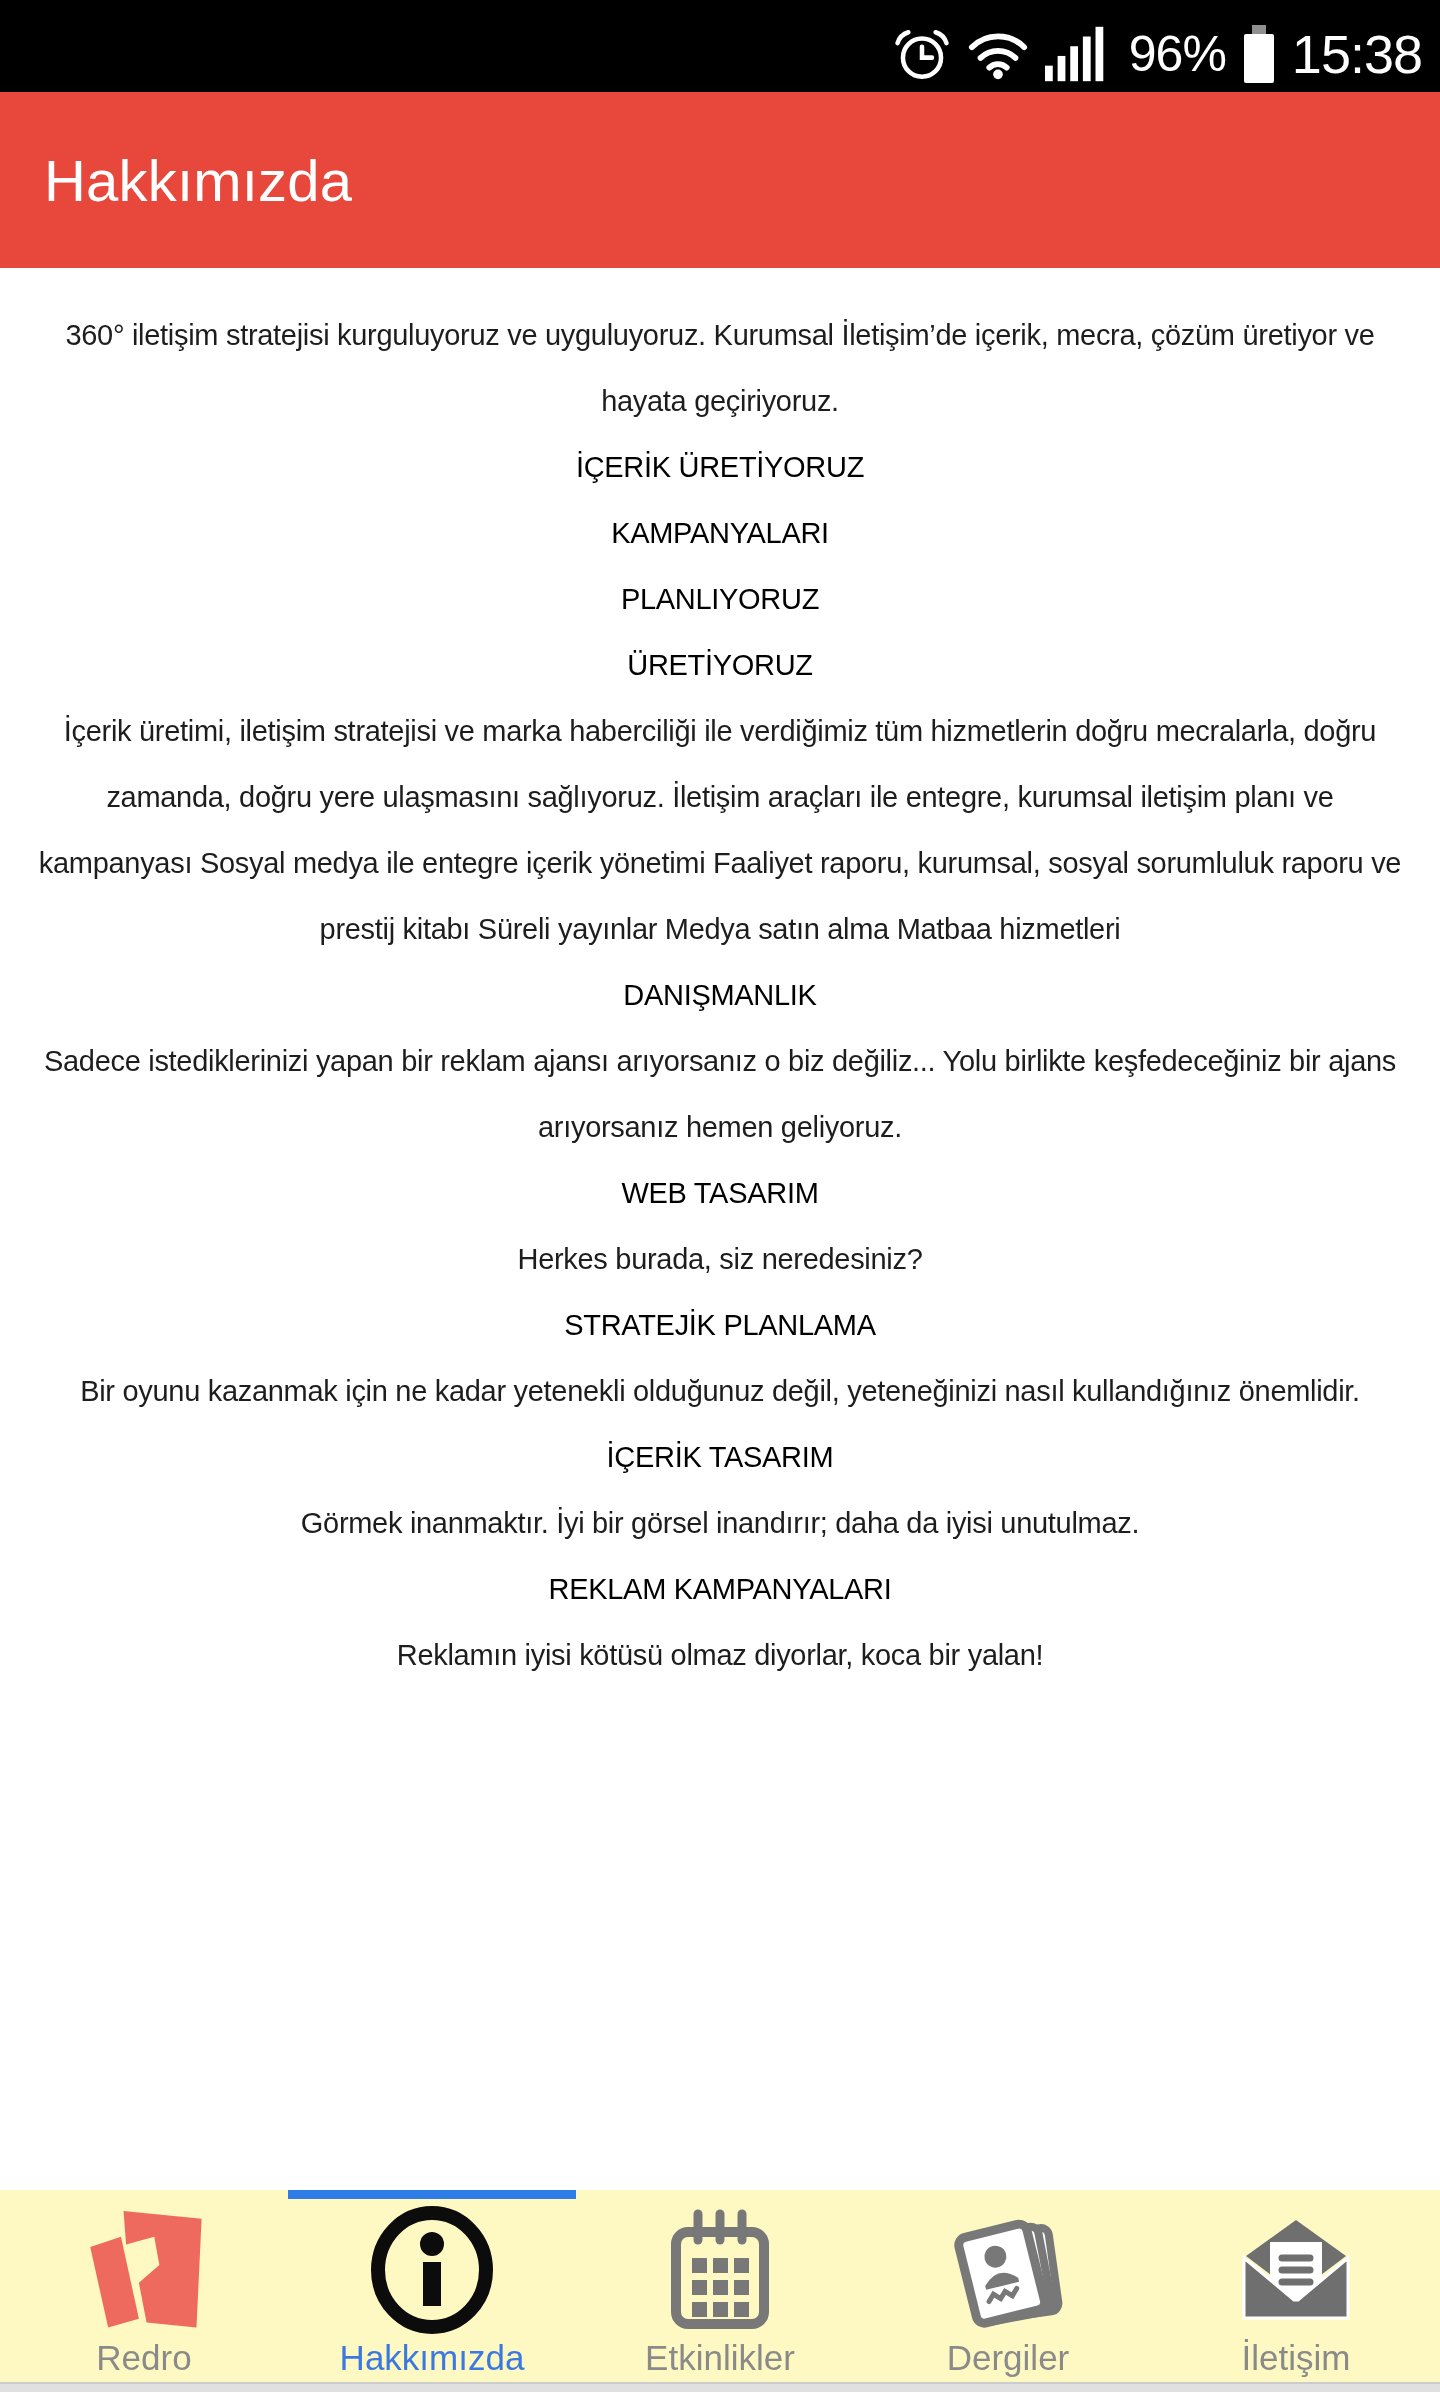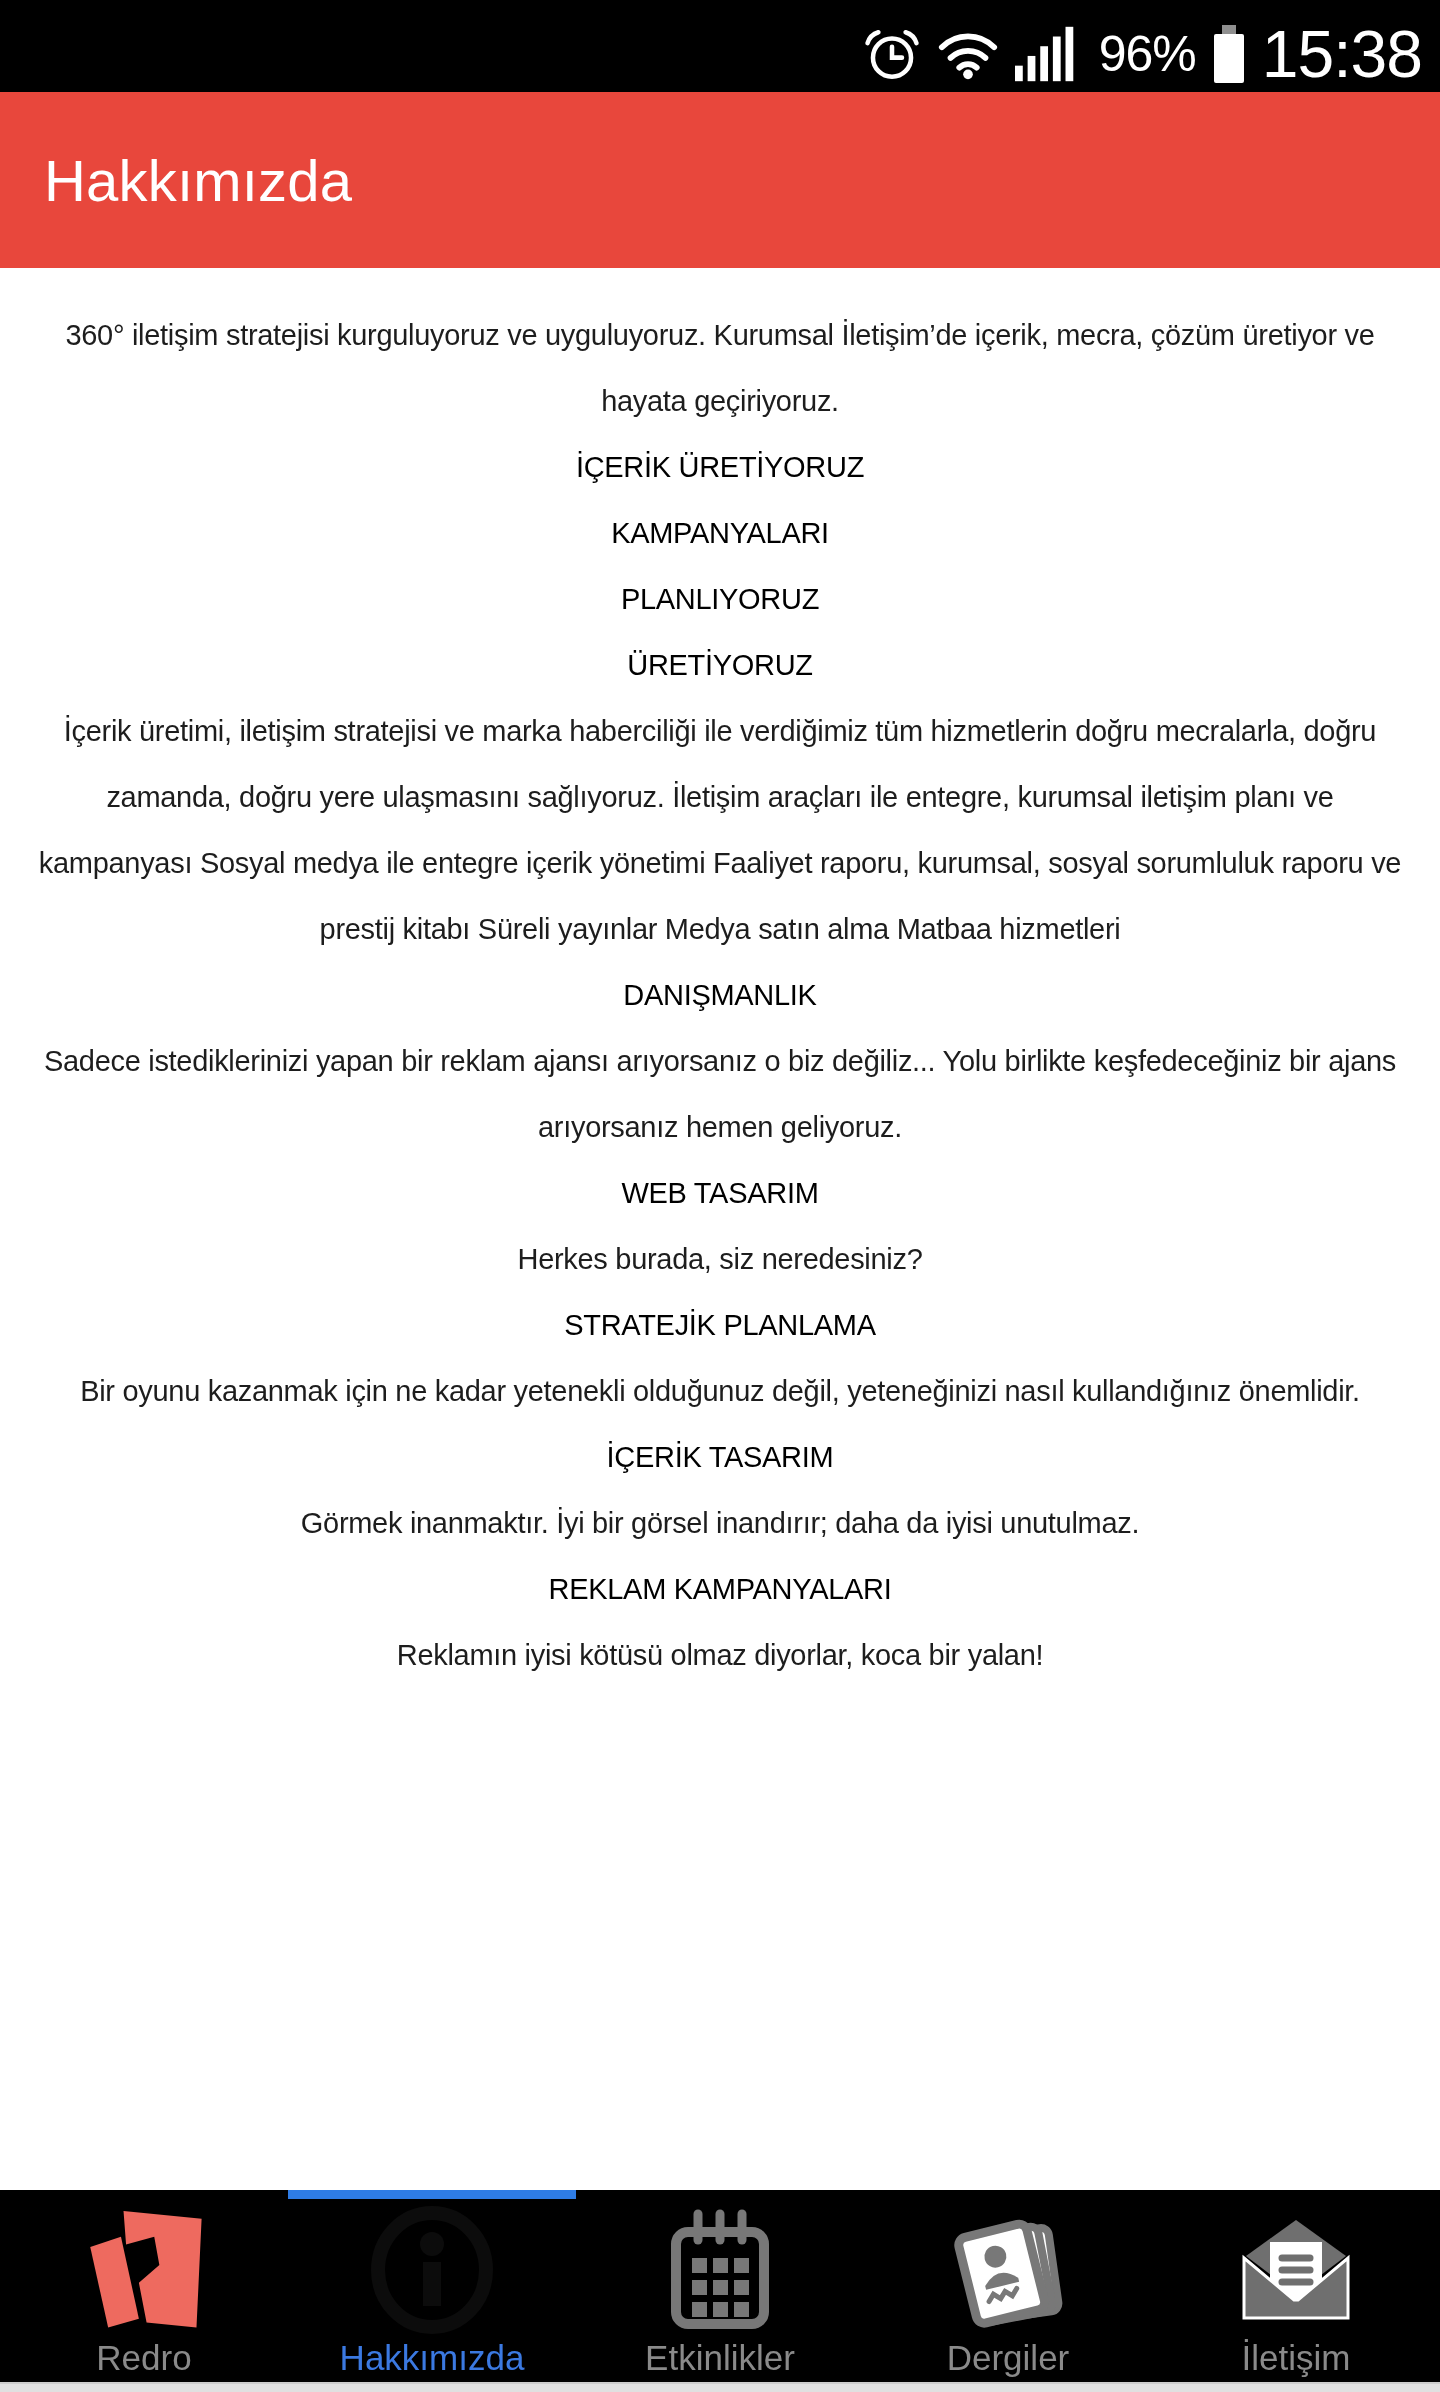--- a/index.html
+++ b/index.html
@@ -4,38 +4,38 @@
 <style>
   html,body{margin:0;padding:0;}
   body{width:1440px;height:2392px;background:#fff;font-family:"Liberation Sans",sans-serif;}
   .screen{position:relative;width:1440px;height:2392px;background:#fff;overflow:hidden;}
 
   
   .statusbar{position:absolute;top:0;left:0;right:0;height:108px;background:#000;
     display:flex;align-items:center;justify-content:flex-end;gap:16px;
     padding:0 18px 0 0;box-sizing:border-box;color:#fff;}
   .sb-num{font-size:50px;line-height:92px;letter-spacing:-1px;}
-  .sb-time{font-size:66px;line-height:92px;letter-spacing:-1px;}
+  .sb-time{font-size:54px;line-height:92px;letter-spacing:-1px;}
   .sb-icon{display:block;}
 
   
   .appbar{position:absolute;top:92px;left:0;right:0;height:176px;background:#e8473c;
     display:flex;align-items:center;padding-left:44px;box-sizing:border-box;}
   .appbar-title{color:#fff;font-size:58px;font-weight:500;letter-spacing:0.2px;}
 
   
   .content{position:absolute;top:268px;left:0;right:0;bottom:202px;
     padding:34px 34px 0;box-sizing:border-box;overflow:hidden;
     text-align:center;color:#1d1d1d;font-size:40px;line-height:66px;letter-spacing:-0.3px;}
   .content p,.content h2{margin:0;font-size:29px;line-height:66px;font-weight:400;}
   .content h2{color:#000000;}
   .sect{margin-top:60px;}
 
   
-  .tabbar{position:absolute;top:2190px;left:0;right:0;height:192px;background:#000000;display:flex;}
+  .tabbar{position:absolute;top:2190px;left:0;right:0;height:192px;background:#fef9c3;display:flex;}
   .tab{position:relative;width:288px;display:flex;flex-direction:column;align-items:center;
     justify-content:flex-start;padding-top:16px;box-sizing:border-box;cursor:pointer;}
   .tab-indicator{position:absolute;top:0;left:288px;width:288px;height:9px;background:#2e7ce5;}
   .tab-icon{width:128px;height:128px;display:block;}
   .tab-label{font-size:35px;color:#8a8a8a;margin-top:4px;white-space:nowrap;}
   .tab.active .tab-label{color:#3b79e1;}
   .bottom-strip{position:absolute;bottom:0;left:0;right:0;height:10px;background:#e0e0e0;border-top:2px solid #cccccc;box-sizing:border-box;}
 </style>
 </head>
 <body>

